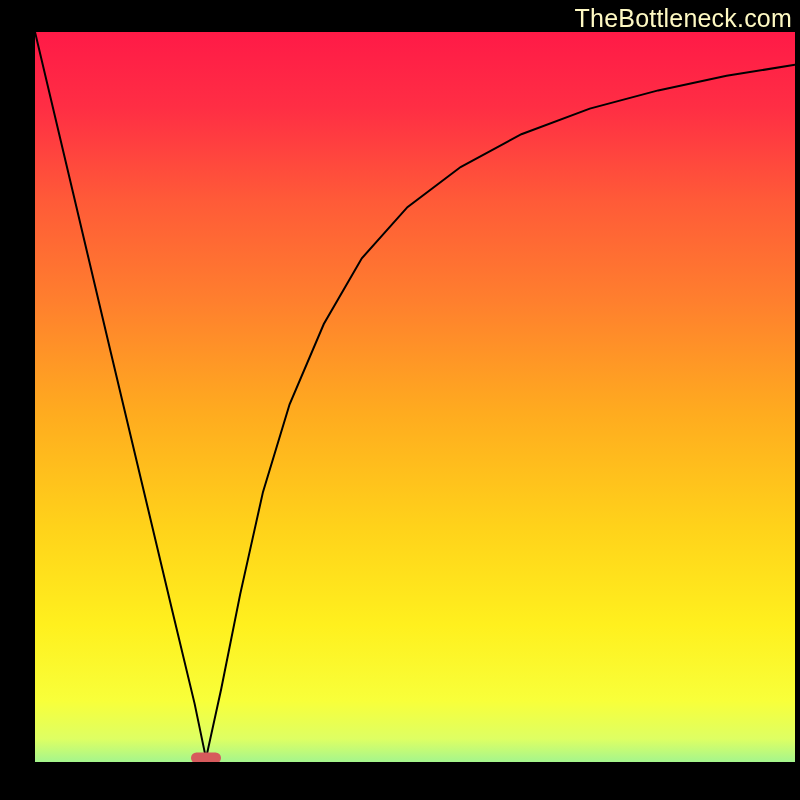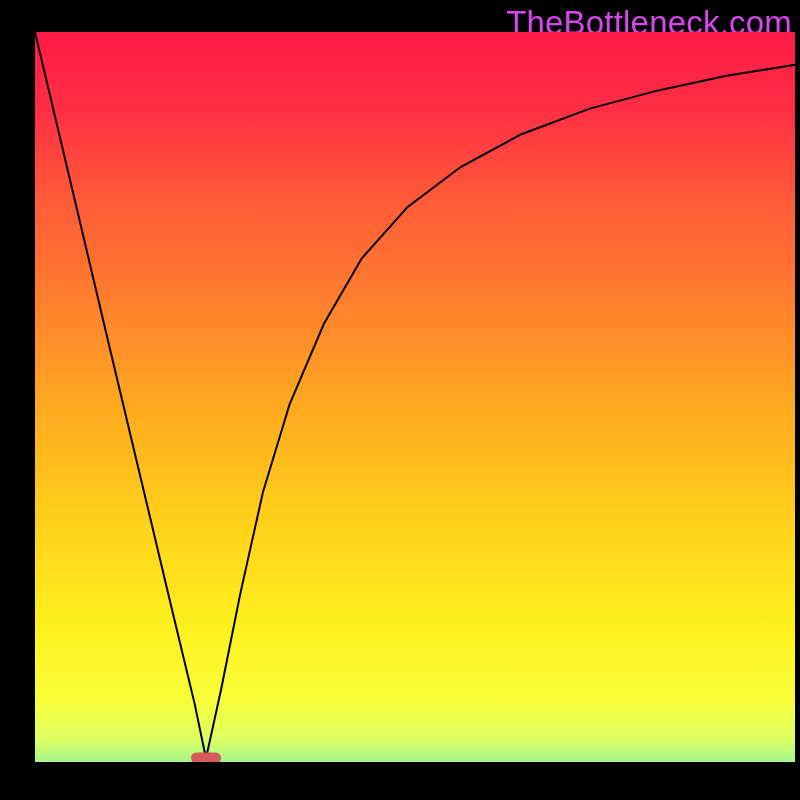--- a/index.html
+++ b/index.html
@@ -40,22 +40,22 @@
     height: 11px;
     border-radius: 6px;
     background: #d65a5c;
     transform: translate(-50%, -50%);
     pointer-events: none;
   }
   .watermark {
     position: absolute;
     top: 4px;
     right: 8px;
-    color: #d946ef;
-    font-size: 33px;
+    color: #fef9c3;
+    font-size: 25px;
     font-weight: 400;
     letter-spacing: 0.2px;
     user-select: none;
   }
 </style>
 </head>
 <body>
 
 <div class="frame">
 

